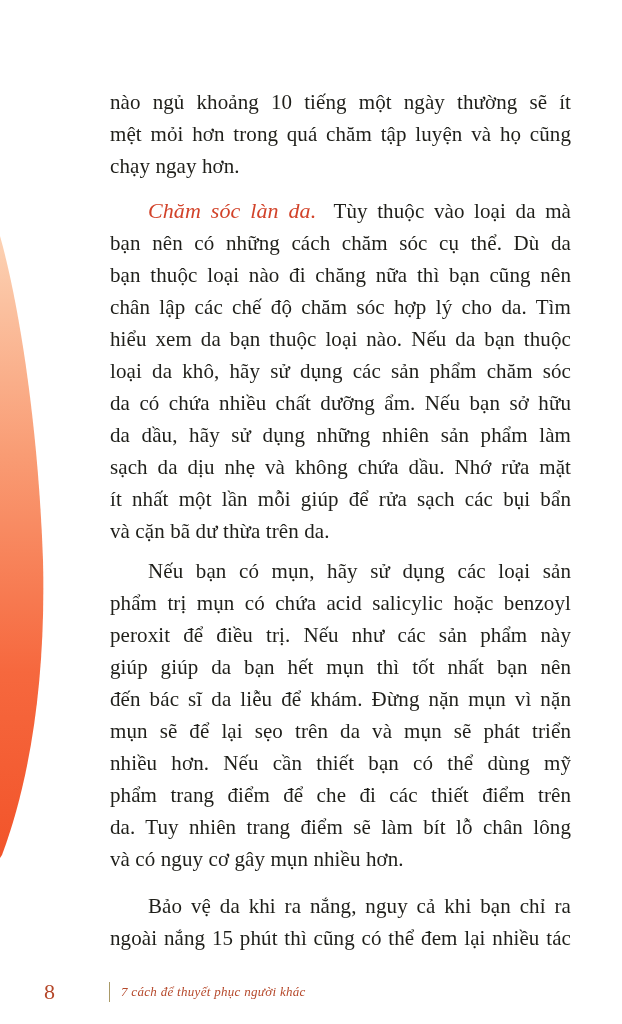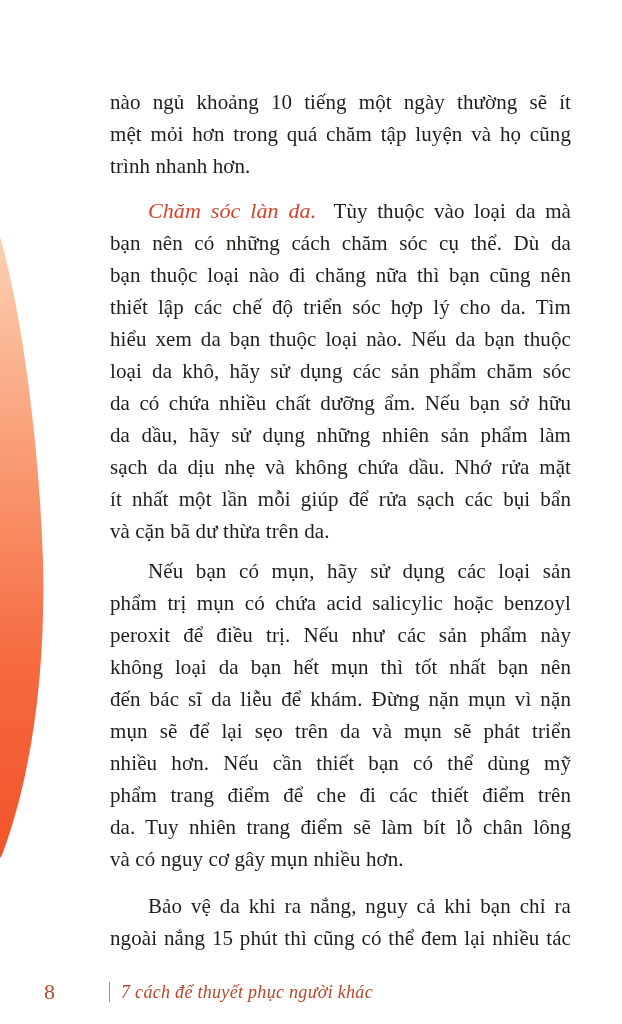--- a/index.html
+++ b/index.html
@@ -84,21 +84,21 @@
     width: 1px;
     height: 20px;
     background: #a99a68;
   }
   .running-title {
     position: absolute;
     left: 121px;
     top: 0;
     font-family: "Liberation Serif", "DejaVu Serif", serif;
     font-style: italic;
-    font-size: 18px;
+    font-size: 13px;
     line-height: 32px;
     color: #b5482a;
     letter-spacing: 0.3px;
   }
 </style>
 </head>
 <body>
 
 <div class="page">
 
@@ -111,38 +111,38 @@
         <stop offset="1" stop-color="#f2542a"></stop>
       </linearGradient>
     </defs>
     <path d="M0,236 C18,300 38,420 43,560 C46,680 30,780 2,855 L0,858 Z" fill="url(#swooshGrad)"></path>
   </svg>
 
   <div class="text-block">
 
     <div class="line" style="top:86px">nào ngủ khoảng 10 tiếng một ngày thường sẽ ít</div>
     <div class="line" style="top:118px">mệt mỏi hơn trong quá chăm tập luyện và họ cũng</div>
-    <div class="line last" style="top:150px">trình nhanh hơn.</div>
+    <div class="line last" style="top:150px">chạy ngay hơn.</div>
 
     <div class="line indent" style="top:195px"><span class="heading-inline">Chăm sóc làn da.</span> <span>Tùy thuộc vào loại da mà</span></div>
     <div class="line" style="top:227px">bạn nên có những cách chăm sóc cụ thể. Dù da</div>
     <div class="line" style="top:259px">bạn thuộc loại nào đi chăng nữa thì bạn cũng nên</div>
-    <div class="line" style="top:291px">thiết lập các chế độ triển sóc hợp lý cho da. Tìm</div>
+    <div class="line" style="top:291px">chân lập các chế độ chăm sóc hợp lý cho da. Tìm</div>
     <div class="line" style="top:323px">hiểu xem da bạn thuộc loại nào. Nếu da bạn thuộc</div>
     <div class="line" style="top:355px">loại da khô, hãy sử dụng các sản phẩm chăm sóc</div>
     <div class="line" style="top:387px">da có chứa nhiều chất dưỡng ẩm. Nếu bạn sở hữu</div>
     <div class="line" style="top:419px">da dầu, hãy sử dụng những nhiên sản phẩm làm</div>
     <div class="line" style="top:451px">sạch da dịu nhẹ và không chứa dầu. Nhớ rửa mặt</div>
     <div class="line" style="top:483px">ít nhất một lần mỗi giúp để rửa sạch các bụi bẩn</div>
     <div class="line last" style="top:515px">và cặn bã dư thừa trên da.</div>
 
     <div class="line indent" style="top:555px">Nếu bạn có mụn, hãy sử dụng các loại sản</div>
     <div class="line" style="top:587px">phẩm trị mụn có chứa acid salicylic hoặc benzoyl</div>
     <div class="line" style="top:619px">peroxit để điều trị. Nếu như các sản phẩm này</div>
-    <div class="line" style="top:651px">không loại da bạn hết mụn thì tốt nhất bạn nên</div>
+    <div class="line" style="top:651px">giúp giúp da bạn hết mụn thì tốt nhất bạn nên</div>
     <div class="line" style="top:683px">đến bác sĩ da liễu để khám. Đừng nặn mụn vì nặn</div>
     <div class="line" style="top:715px">mụn sẽ để lại sẹo trên da và mụn sẽ phát triển</div>
     <div class="line" style="top:747px">nhiều hơn. Nếu cần thiết bạn có thể dùng mỹ</div>
     <div class="line" style="top:779px">phẩm trang điểm để che đi các thiết điểm trên</div>
     <div class="line" style="top:811px">da. Tuy nhiên trang điểm sẽ làm bít lỗ chân lông</div>
     <div class="line last" style="top:843px">và có nguy cơ gây mụn nhiều hơn.</div>
 
     <div class="line indent" style="top:890px">Bảo vệ da khi ra nắng, nguy cả khi bạn chỉ ra</div>
     <div class="line" style="top:922px">ngoài nắng 15 phút thì cũng có thể đem lại nhiều tác</div>
   </div>

